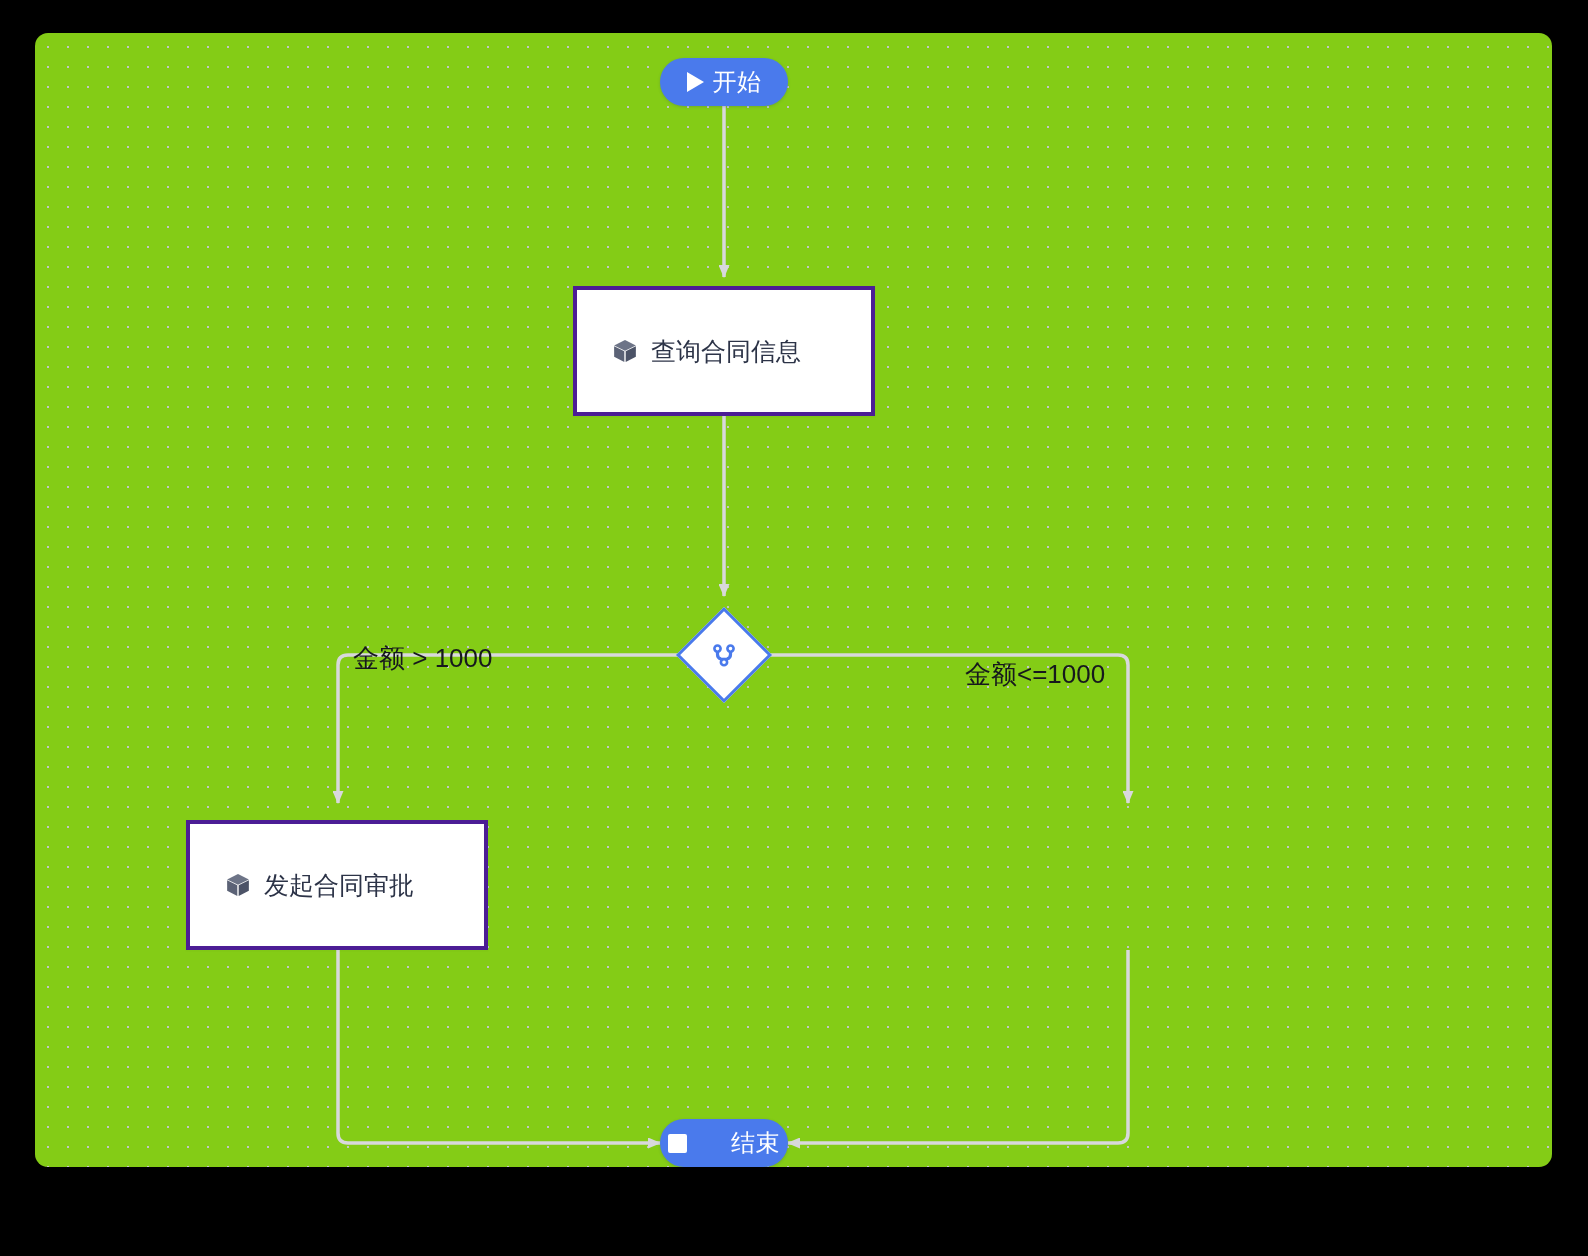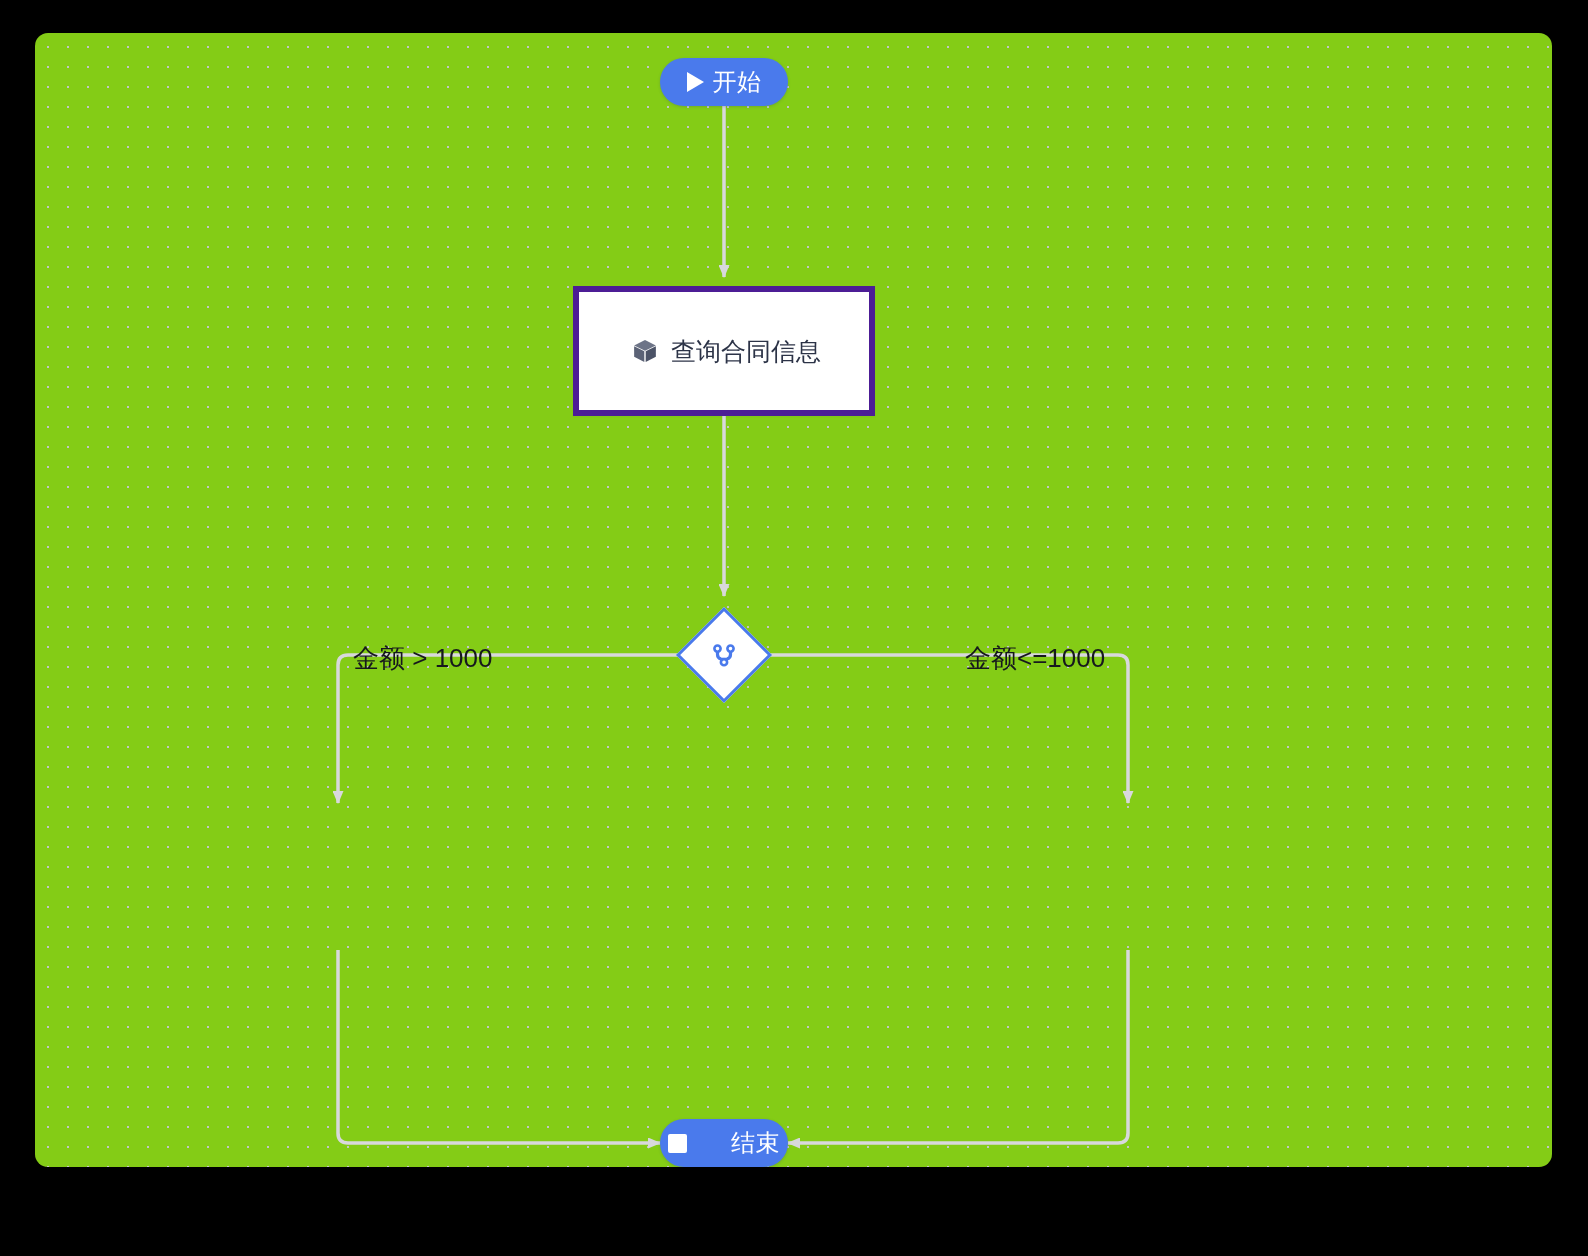--- a/index.html
+++ b/index.html
@@ -72,24 +72,24 @@
   .icon-stop {
     width: 19px; height: 19px;
     background: #ffffff;
     border-radius: 2px;
     flex: 0 0 auto;
   }
   
   .task {
     position: absolute;
     background: #ffffff;
-    border: 6px solid #4c1d95;
+    border: 4px solid #4c1d95;
     display: flex;
     align-items: center;
-    padding-left: 52px;
+    padding-left: 34px;
     cursor: pointer;
     box-shadow: 0 1px 2px rgba(40,50,80,0.04);
   }
   .task .task-inner {
     display: flex;
     align-items: center;
     gap: 12px;
   }
   .task .task-label {
     font-size: 25px;
@@ -185,22 +185,32 @@
         <svg class="diamond-icon" viewBox="0 0 32 32">
           <path d="M9.5 12 L9.5 15.5 Q9.5 19 13 20 L16 20.6 L19 20 Q22.5 19 22.5 15.5 L22.5 12" fill="none" stroke="#4a7aec" stroke-width="3.2" stroke-linecap="round" stroke-linejoin="round"></path>
           <circle cx="9.5" cy="9.6" r="3.1" fill="#ffffff" stroke="#4a7aec" stroke-width="2.6"></circle>
           <circle cx="22.5" cy="9.6" r="3.1" fill="#ffffff" stroke="#4a7aec" stroke-width="2.6"></circle>
           <circle cx="16" cy="23.2" r="3.1" fill="#ffffff" stroke="#4a7aec" stroke-width="2.6"></circle>
         </svg>
       </div>
 
       <div class="edge-label" style="left:318px; top:612px;">金额 &gt; 1000</div>
 
-      <div class="edge-label" style="left:930px; top:612px;text-align:center;">金额&lt;=1000</div>
-
+      <div class="edge-label" style="left:930px; top:628px;text-align:center;">金额&lt;=1000</div>
+
+      <div class="task" style="left:151px; top:787px; width:302px; height:130px;">
+        <div class="task-inner">
+          <svg class="cube" width="28" height="28" viewBox="0 0 24 24">
+            <path d="M12 2.6 L21.3 7.2 L12 11.8 L2.7 7.2 Z" fill="#6d7487"></path>
+            <path d="M2.7 7.9 L11.4 12.3 L11.4 21.4 L2.7 17.0 Z" fill="#5b6276"></path>
+            <path d="M21.3 7.9 L12.6 12.3 L12.6 21.4 L21.3 17.0 Z" fill="#4c5367"></path>
+          </svg>
+          <span class="task-label">发起合同审批</span>
+        </div>
+      </div>
 
 
       <div class="pill" style="left:625px; top:1086px; width:128px; height:48px;gap:44px;">
         <span class="icon-stop"></span>
         <span class="pill-label">结束</span>
       </div>
 
     </div>
   </div>
 </div>

